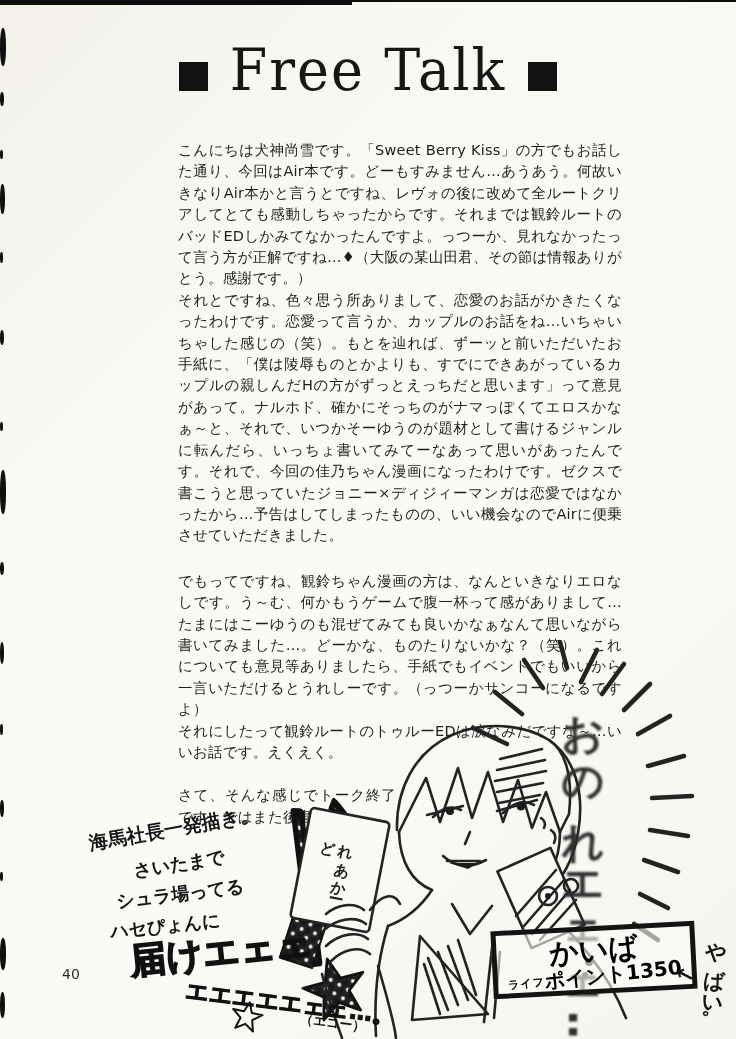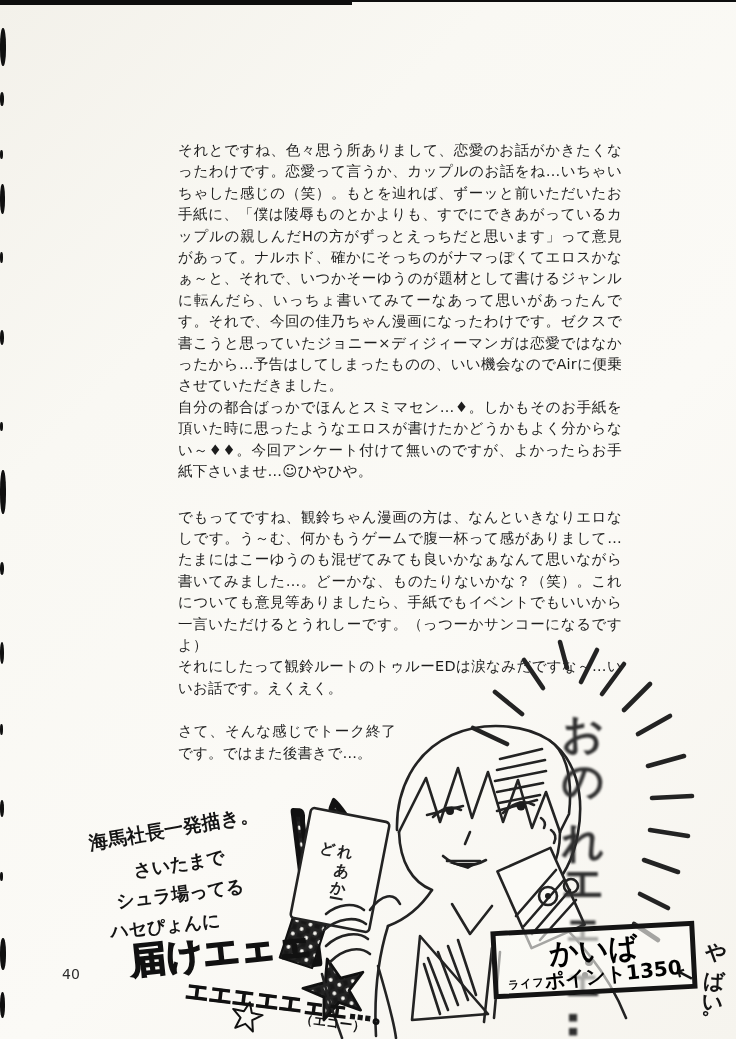--- a/index.html
+++ b/index.html
@@ -71,24 +71,29 @@
   <div class="edgeblob" style="left:0;top:422px;width:3px;height:9px;"></div>
   <div class="edgeblob" style="left:0;top:470px;width:6px;height:44px;"></div>
   <div class="edgeblob" style="left:0;top:562px;width:4px;height:13px;"></div>
   <div class="edgeblob" style="left:0;top:642px;width:4px;height:22px;"></div>
   <div class="edgeblob" style="left:0;top:724px;width:3px;height:11px;"></div>
   <div class="edgeblob" style="left:0;top:800px;width:4px;height:17px;"></div>
   <div class="edgeblob" style="left:0;top:872px;width:3px;height:9px;"></div>
   <div class="edgeblob" style="left:0;top:938px;width:6px;height:32px;"></div>
   <div class="edgeblob" style="left:0;top:992px;width:5px;height:26px;"></div>
 
+  <div class="title-wrap">
+    <div class="title-square"></div>
+    <div class="title-text">Free Talk</div>
+    <div class="title-square"></div>
+  </div>
 
   <div class="copy">
+    <p>こんにちは犬神尚雪です。「Sweet Berry Kiss」の方でもお話した通り、今回はAir本です。どーもすみません…あうあう。何故いきなりAir本かと言うとですね、レヴォの後に改めて全ルートクリアしてとても感動しちゃったからです。それまでは観鈴ルートのバッドEDしかみてなかったんですよ。っつーか、見れなかったって言う方が正解ですね…♦（大阪の某山田君、その節は情報ありがとう。感謝です。）</p>
     <p>それとですね、色々思う所ありまして、恋愛のお話がかきたくなったわけです。恋愛って言うか、カップルのお話をね…いちゃいちゃした感じの（笑）。もとを辿れば、ずーッと前いただいたお手紙に、「僕は陵辱ものとかよりも、すでにできあがっているカップルの親しんだHの方がずっとえっちだと思います」って意見があって。ナルホド、確かにそっちのがナマっぽくてエロスかなぁ～と、それで、いつかそーゆうのが題材として書けるジャンルに転んだら、いっちょ書いてみてーなあって思いがあったんです。それで、今回の佳乃ちゃん漫画になったわけです。ゼクスで書こうと思っていたジョニー×ディジィーマンガは恋愛ではなかったから…予告はしてしまったものの、いい機会なのでAirに便乗させていただきました。</p>
-    <p>自分の都合ばっかでほんとスミマセン…♦。しかもそのお手紙を頂いた時に思ったようなエロスが書けたかどうかもよく分からない～♦♦。今回アンケート付けて無いのですが、よかったらお手紙下さいませ…☺ひやひや。</p>
     <p class="gap">でもってですね、観鈴ちゃん漫画の方は、なんといきなりエロなしです。う～む、何かもうゲームで腹一杯って感がありまして…たまにはこーゆうのも混ぜてみても良いかなぁなんて思いながら書いてみました…。どーかな、ものたりないかな？（笑）。これについても意見等ありましたら、手紙でもイベントでもいいから一言いただけるとうれしーです。（っつーかサンコーになるですよ）</p>
     <p>それにしたって観鈴ルートのトゥルーEDは涙なみだですな～…いいお話です。えくえく。</p>
     <p class="narrow">さて、そんな感じでトーク終了です。ではまた後書きで…。</p>
   </div>
 
   <svg id="sketch" width="736" height="421" viewBox="0 0 736 421" fill="none" stroke="#232323" stroke-width="2.6" stroke-linecap="round" stroke-linejoin="round">
     <defs>
       <pattern id="dotpat" width="14" height="14" patternUnits="userSpaceOnUse">
         <rect width="14" height="14" fill="#181818"></rect>
         <circle cx="4" cy="4" r="3.2" fill="#f9f8f3"></circle>

